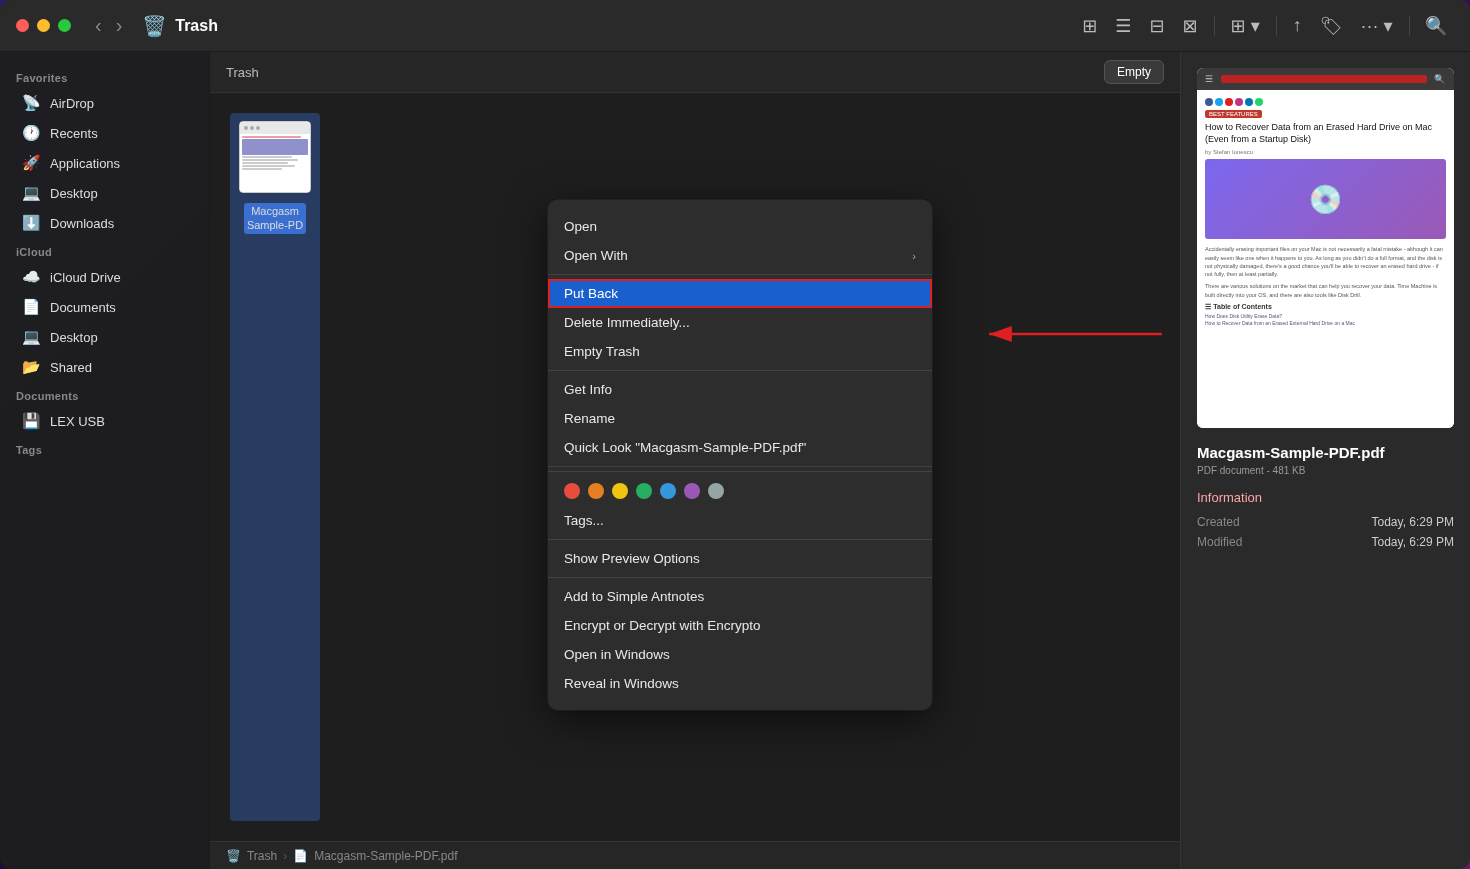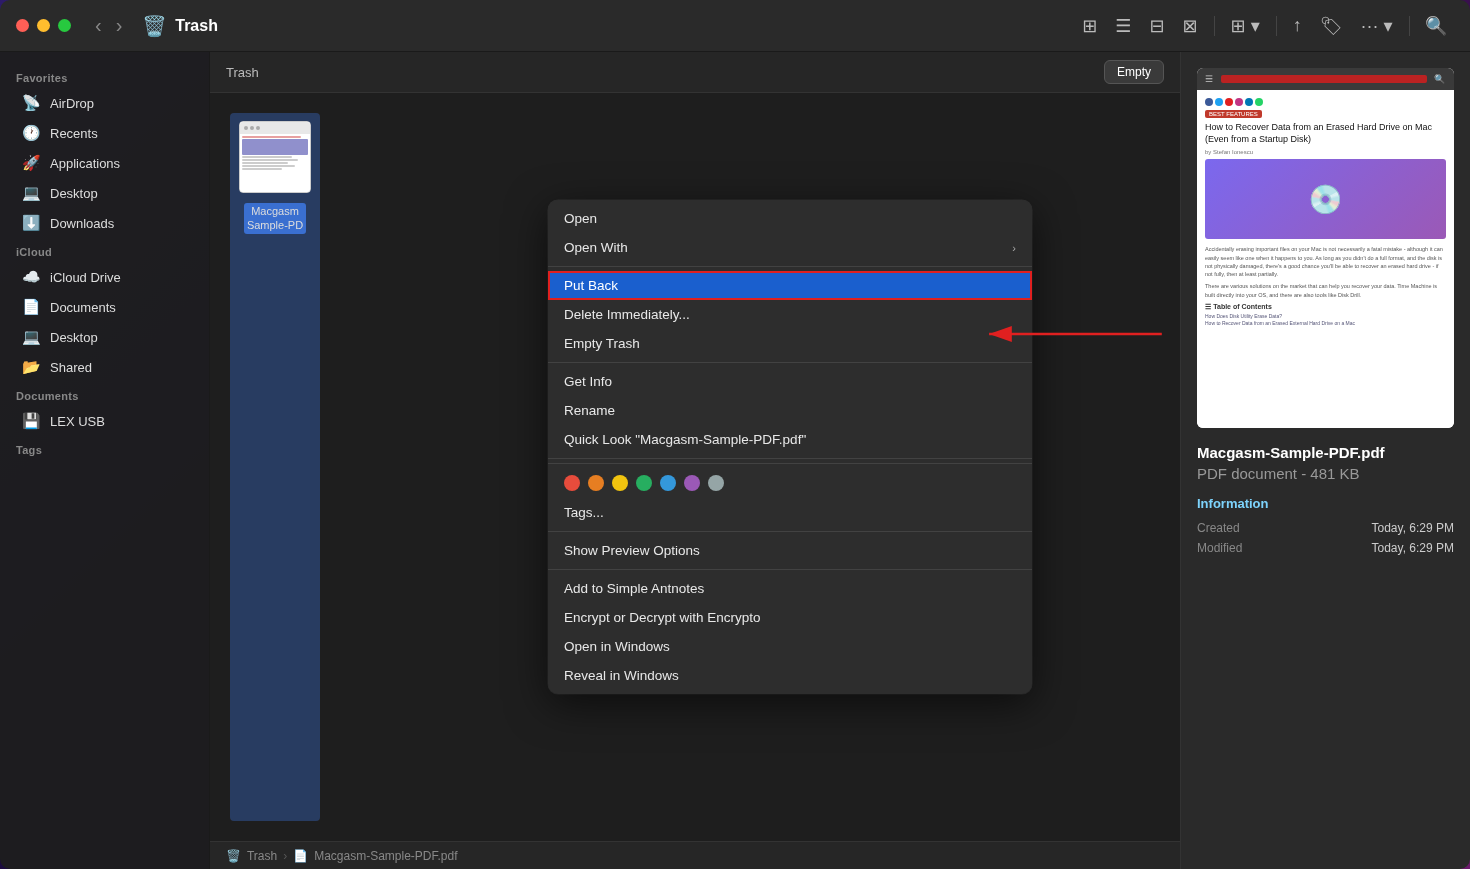--- a/index.html
+++ b/index.html
@@ -336,28 +336,28 @@
     .prev-toc-title { font-size: 7px; font-weight: bold; color: #333; margin-bottom: 2px; }
     .prev-toc-item { font-size: 5px; color: #557; margin-bottom: 1px; }
 
     .preview-filename {
       font-size: 15px;
       font-weight: 600;
       color: #fff;
       margin-bottom: 4px;
     }
     .preview-filetype {
-      font-size: 15px;
+      font-size: 10px;
       color: #999;
       margin-bottom: 14px;
     }
     .preview-info-title {
       font-size: 13px;
-      font-weight: 700;
-      color: #7dd3fc;
+      font-weight: 400;
+      color: #fca5a5;
       margin-bottom: 10px;
     }
     .preview-info-row {
       display: flex;
       justify-content: space-between;
       margin-bottom: 6px;
     }
     .preview-info-label {
       font-size: 12px;
       color: #888;
@@ -365,26 +365,26 @@
     .preview-info-value {
       font-size: 12px;
       color: #ccc;
     }
 
     
     .context-menu {
       position: absolute;
       left: 338px;
       top: 148px;
-      width: 484px;
+      width: 384px;
       background: #2d2d2d;
       border-radius: 10px;
       box-shadow: 0 10px 40px rgba(0,0,0,0.6), 0 0 0 0.5px rgba(255,255,255,0.1);
       z-index: 100;
-      padding: 4px 0;
+      padding: 12px 0;
       overflow: hidden;
     }
     .ctx-item {
       display: flex;
       align-items: center;
       justify-content: space-between;
       padding: 7px 16px;
       cursor: pointer;
       font-size: 13.5px;
       color: #e8e8e8;

